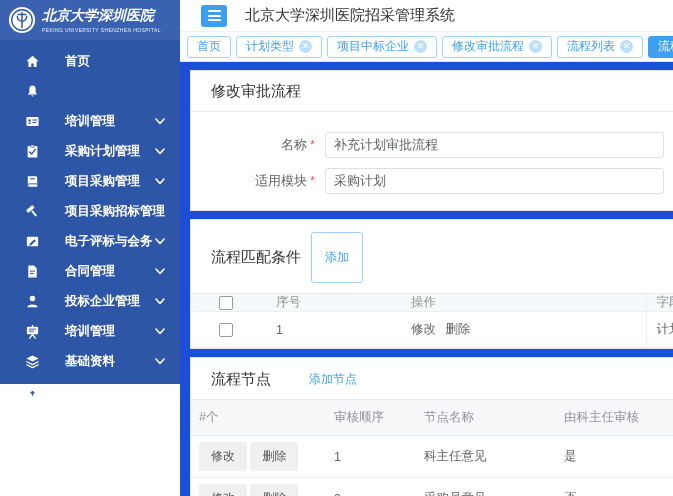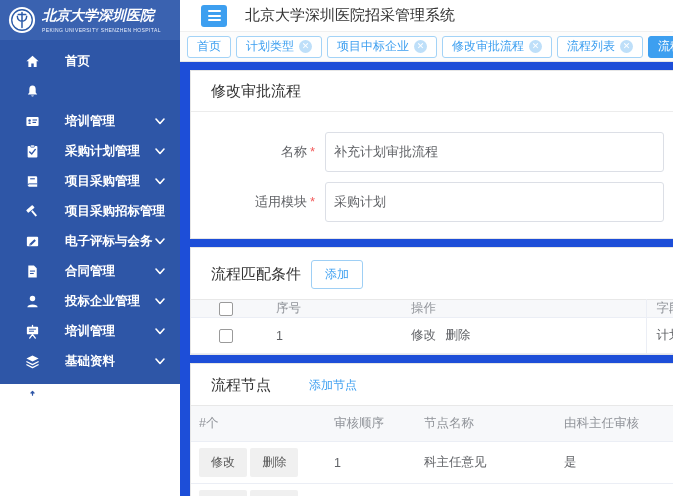--- a/index.html
+++ b/index.html
@@ -53,26 +53,26 @@
                  border-bottom:1px solid #ececec; }
   .card-body { padding:10px 20px 16px; }
   .sec-title { font-size:15px; color:#333; }
   .sec-row { display:flex; align-items:center; gap:10px; padding:12px 20px 10px; }
 
   
   .form-row { display:flex; align-items:center; margin-top:10px; }
   .form-label { width:104px; text-align:right; font-size:13px; color:#606266;
                 flex:0 0 104px; }
   .req { color:#f25c5c; margin-left:3px; }
-  .form-input { flex:1; height:40px; margin-left:10px; border:1px solid #dcdfe6;
+  .form-input { flex:1; height:26px; margin-left:10px; border:1px solid #dcdfe6;
                 border-radius:3px; padding:0 8px; font-size:13px; color:#606266;
                 font-family:inherit; background:#fff; outline:none; }
 
   
-  .btn-add { padding:5px 13px; background:#fff; border:1px solid #9ecff5;
+  .btn-add { padding:16px 13px; background:#fff; border:1px solid #9ecff5;
              border-radius:3px; color:#3d9ff0; font-size:12px; cursor:pointer; }
   .link-add { color:#3d9ff0; font-size:12px; cursor:pointer; text-decoration:none;margin-left:28px; }
   .btn-gray { display:inline-block; padding:6px 12px; background:#f0f0f0;
               border:none; border-radius:2px; color:#555; font-size:12px;
               cursor:pointer; }
 
   
   table { width:100%; border-collapse:collapse; table-layout:fixed;
           border-top:1px solid #e8e8e8; }
   th { background:#f7f8fa; color:#909399; font-weight:normal; text-align:left;

